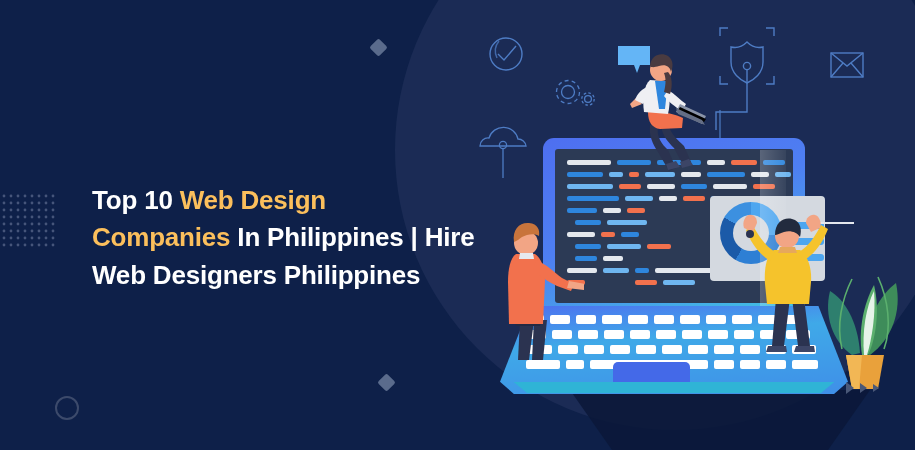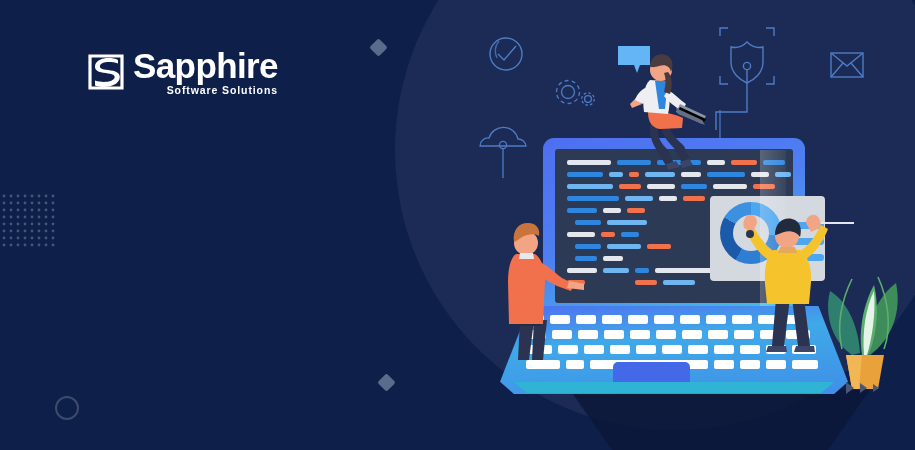--- a/index.html
+++ b/index.html
@@ -229,32 +229,25 @@
   <svg class="lineicon" style="left:830px;top:52px;" width="34" height="26" viewBox="0 0 34 26" stroke-width="1.4">
     <rect x="1" y="1" width="32" height="24"></rect>
     <path d="M1 1 L17 14 L33 1"></path>
     <path d="M1 25 L13 11 M33 25 L21 11"></path>
   </svg>
 
   <svg class="lineicon" style="left:700px;top:110px;" width="40" height="120" stroke-width="1.2">
     <path d="M20 0 v60 h20"></path>
   </svg>
 
-  <div class="logo-wrap">
-    <svg class="logo-mark" viewBox="0 0 36 36">
-      <path d="M2 2 h32 v32 h-32 z" fill="none" stroke="#FFFFFF" stroke-width="3.2"></path>
-      <path d="M30 6 C22 2 8 4 7 12 C6.2 18 14 18.6 20 19.4 C25 20 27 21 26.6 23.6 C26 27.6 16 29.6 7 26.6 L7 31.4 C17 35 31 32 31.8 23.4 C32.4 17.2 24 16.6 18 15.8 C13 15.2 11.6 14 12 11.8 C12.6 8.4 21 6.6 30 9.6 Z" fill="#FFFFFF"></path>
-      <path d="M0 0 h36 v36 h-36 z" fill="none"></path>
-    </svg>
-    <div class="logo-text">
-      <div class="logo-name">Sapphire</div>
-      <div class="logo-tag">Software Solutions</div>
-    </div>
-  </div>
-
+
+  <h1 class="headline">
+    <span>Top 10 </span><span class="hl-accent">Web Design</span><br>
+    <span class="hl-accent">Companies</span><span> In Philippines | Hire Web Designers Philippines</span>
+  </h1>
 
   <div class="laptop-lid">
     <div class="laptop-screen">
 
       <div class="code-line" style="left:12px;top:11px;width:44px;background:#E4E8EE;"></div>
       <div class="code-line" style="left:62px;top:11px;width:34px;background:#2E86DE;"></div>
       <div class="code-line" style="left:102px;top:11px;width:44px;background:#2E86DE;"></div>
       <div class="code-line" style="left:152px;top:11px;width:18px;background:#E4E8EE;"></div>
       <div class="code-line" style="left:176px;top:11px;width:26px;background:#F2714D;"></div>
       <div class="code-line" style="left:208px;top:11px;width:22px;background:#2E86DE;"></div>

